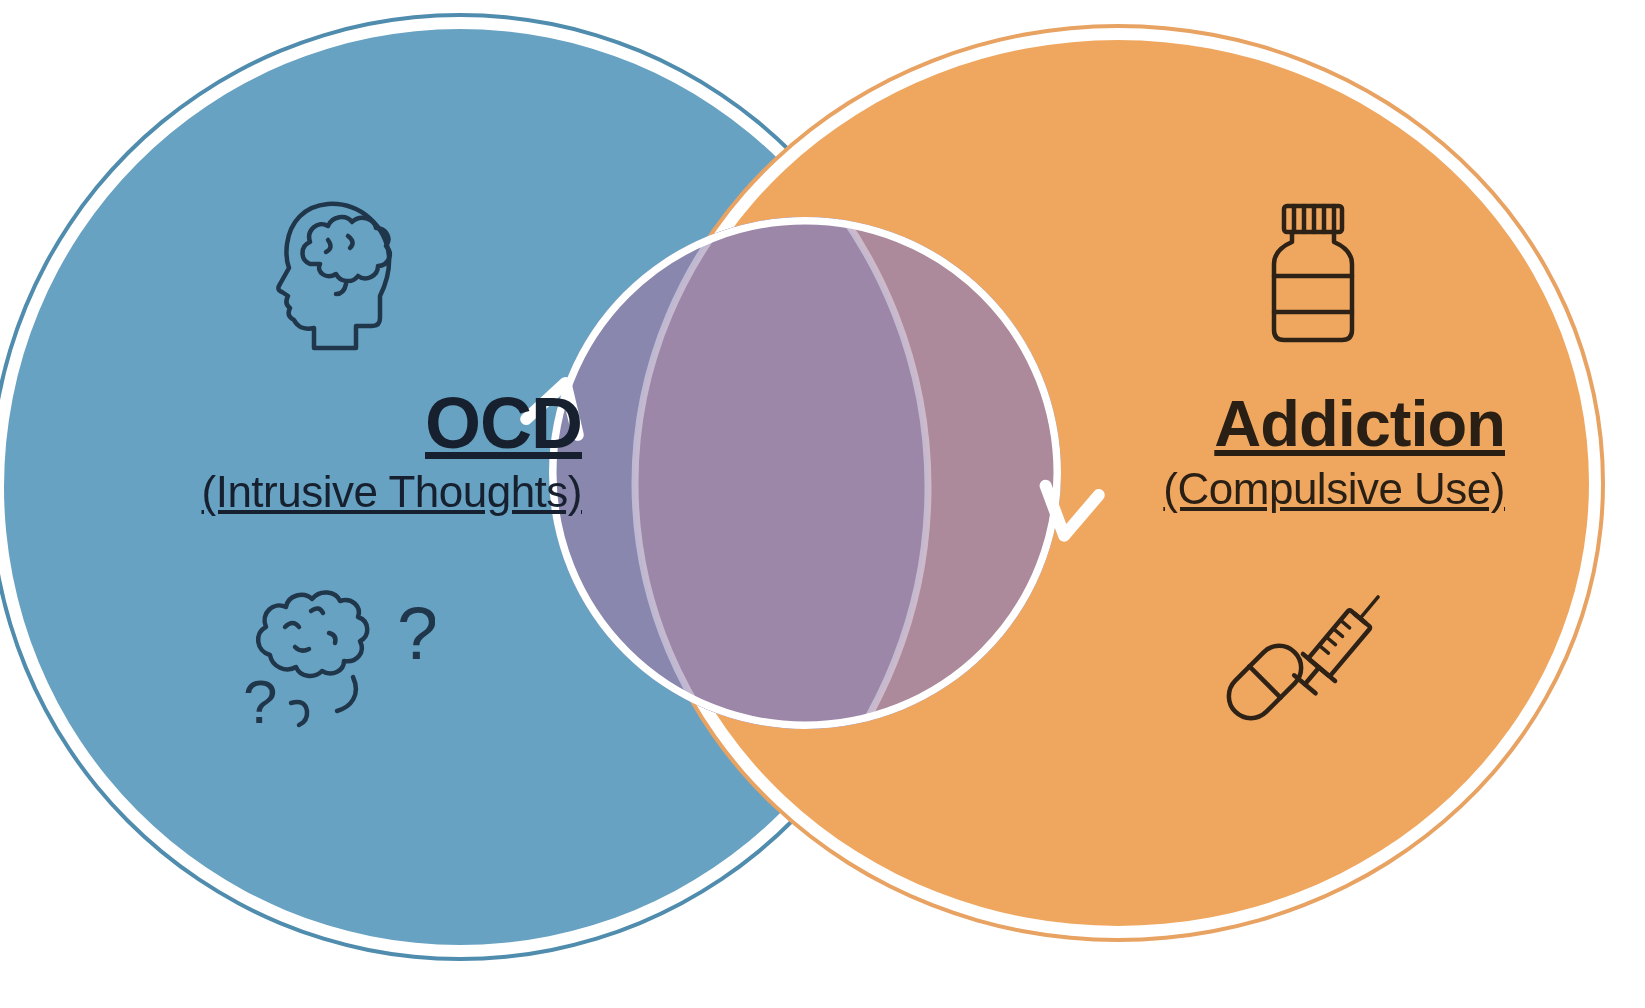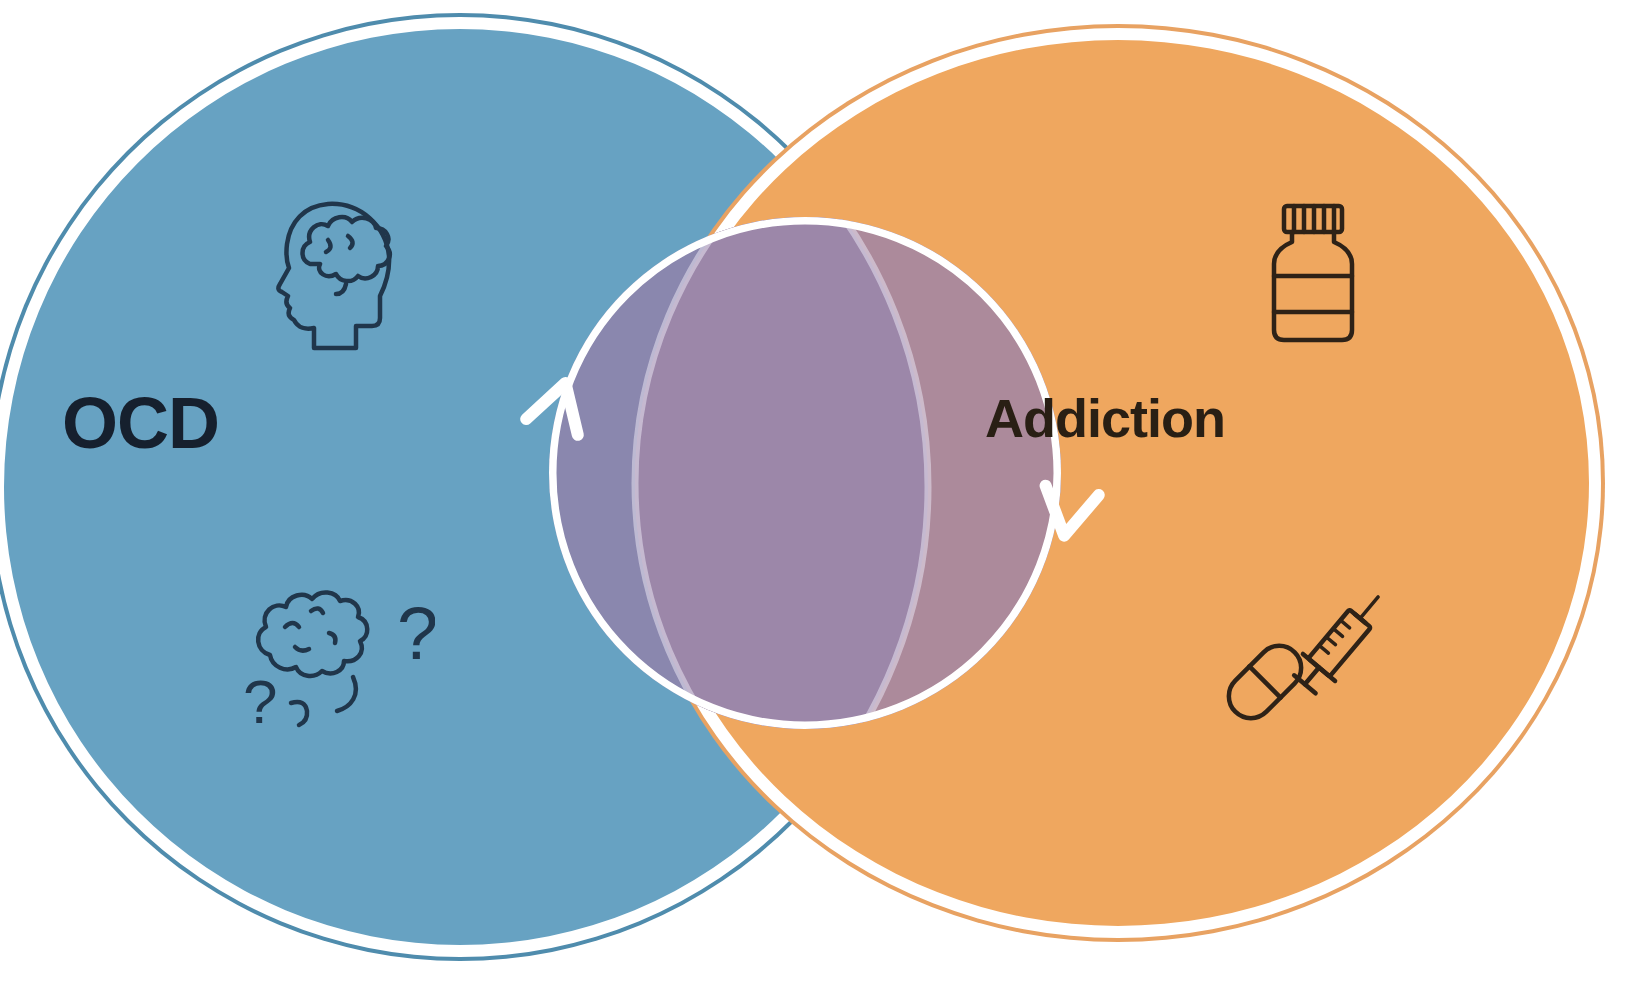--- a/index.html
+++ b/index.html
@@ -14,28 +14,28 @@
     box-shadow:0 0 0 4px #4F8CAD;
   }
   .circle-orange{
     left:635px;top:28px;width:966px;height:910px;
     background:#EFA75F;border:12px solid #ffffff;
     box-shadow:0 0 0 4px #E8A262;
   }
   .center-svg{position:absolute;left:543px;top:211px;}
   .overlay-svg{position:absolute;left:0;top:0;pointer-events:none;}
   .icon-svg{position:absolute;}
-  .label-block{position:absolute;text-align:left;}
+  .label-block{position:absolute;text-align:right;text-decoration:underline;}
   .label-main{font-weight:700;letter-spacing:-1px;line-height:1.04;}
   .label-sub{font-weight:400;letter-spacing:-0.5px;line-height:1.15;margin-top:6px;}
   .ocd-block{left:62px;top:386px;width:520px;color:#16202E;}
   .ocd-block .label-main{font-size:72px;}
   .ocd-block .label-sub{font-size:44px;}
   .addiction-block{left:985px;top:390px;width:520px;color:#291F14;}
-  .addiction-block .label-main{font-size:54px;}
+  .addiction-block .label-main{font-size:65px;}
   .addiction-block .label-sub{font-size:44px;}
   .center-block{left:545px;top:406px;width:520px;color:#1D1520;}
   .center-block .label-main{font-size:54px;line-height:1.18;letter-spacing:-0.5px;}
 </style>
 </head>
 <body>
 
 <div class="canvas">
 
   <div class="big-circle circle-blue"></div>
@@ -123,22 +123,24 @@
       <line x1="-14" y1="0" x2="-2" y2="0" stroke-width="3.5"></line>
       <line x1="-14" y1="11" x2="-2" y2="11" stroke-width="3.5"></line>
       <line x1="-21" y1="28" x2="21" y2="28"></line>
       <line x1="0" y1="28" x2="0" y2="50"></line>
       <line x1="-14" y1="50" x2="14" y2="50"></line>
     </g>
   </svg>
 
   <div class="label-block ocd-block">
     <div class="label-main">OCD</div>
+    <div class="label-sub">(Intrusive Thoughts)</div>
   </div>
 
   <div class="label-block addiction-block">
     <div class="label-main">Addiction</div>
+    <div class="label-sub">(Compulsive Use)</div>
   </div>
 
   <div class="label-block center-block">
   </div>
 
 </div>
 
 </body></html>

